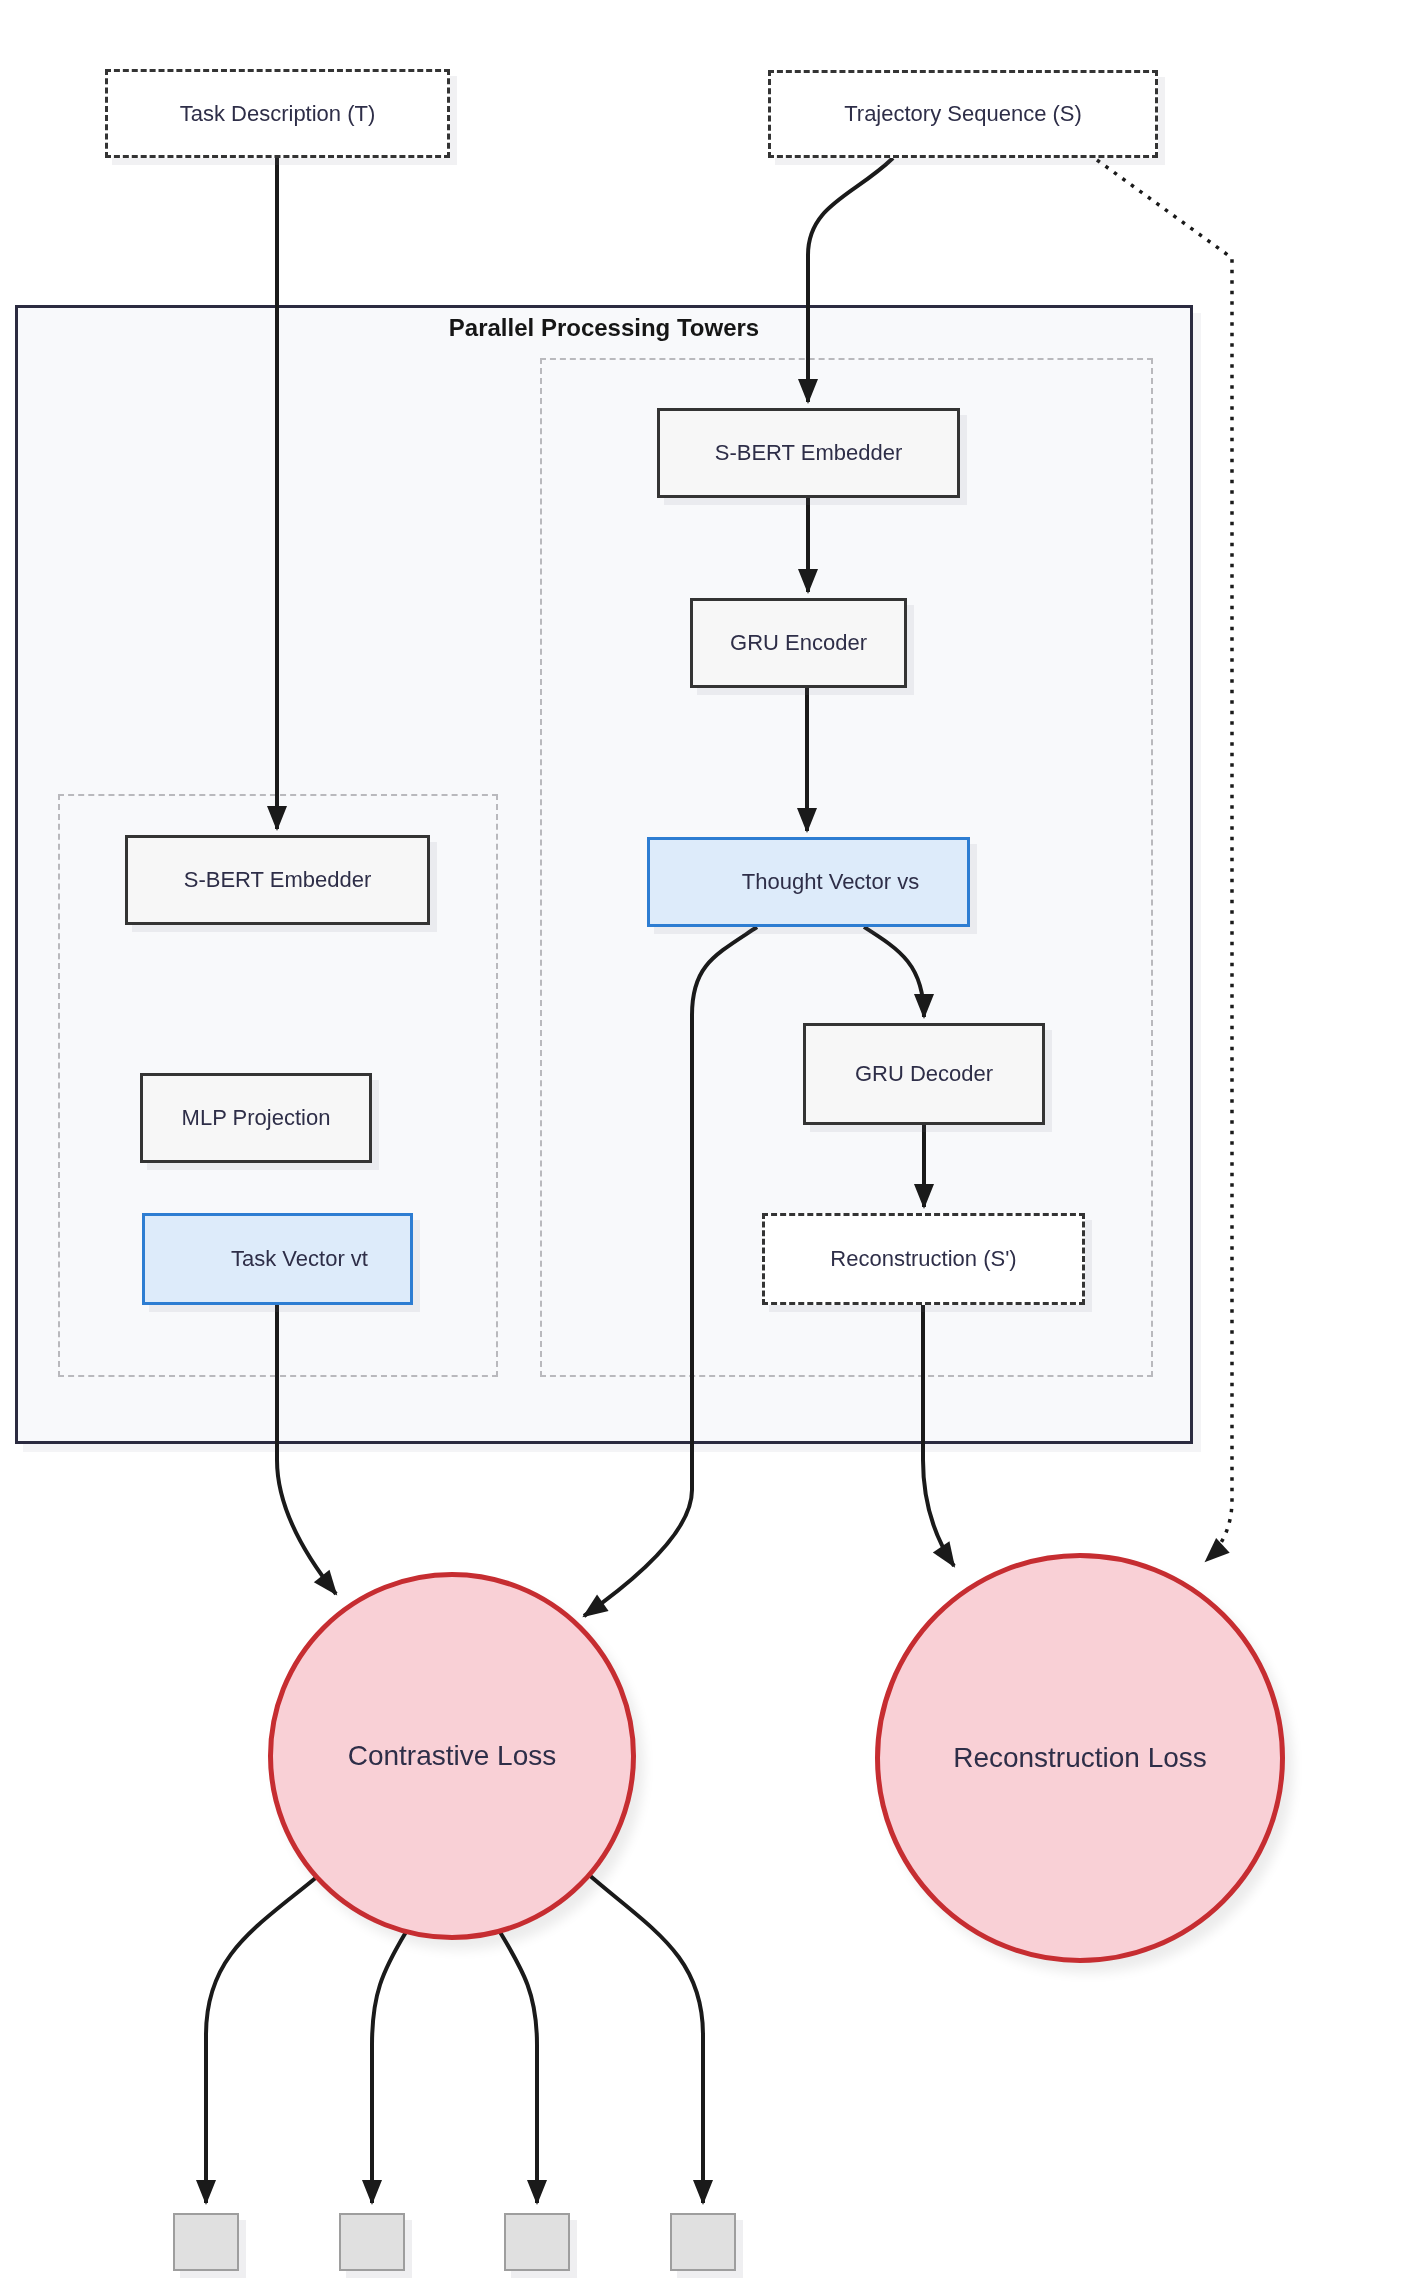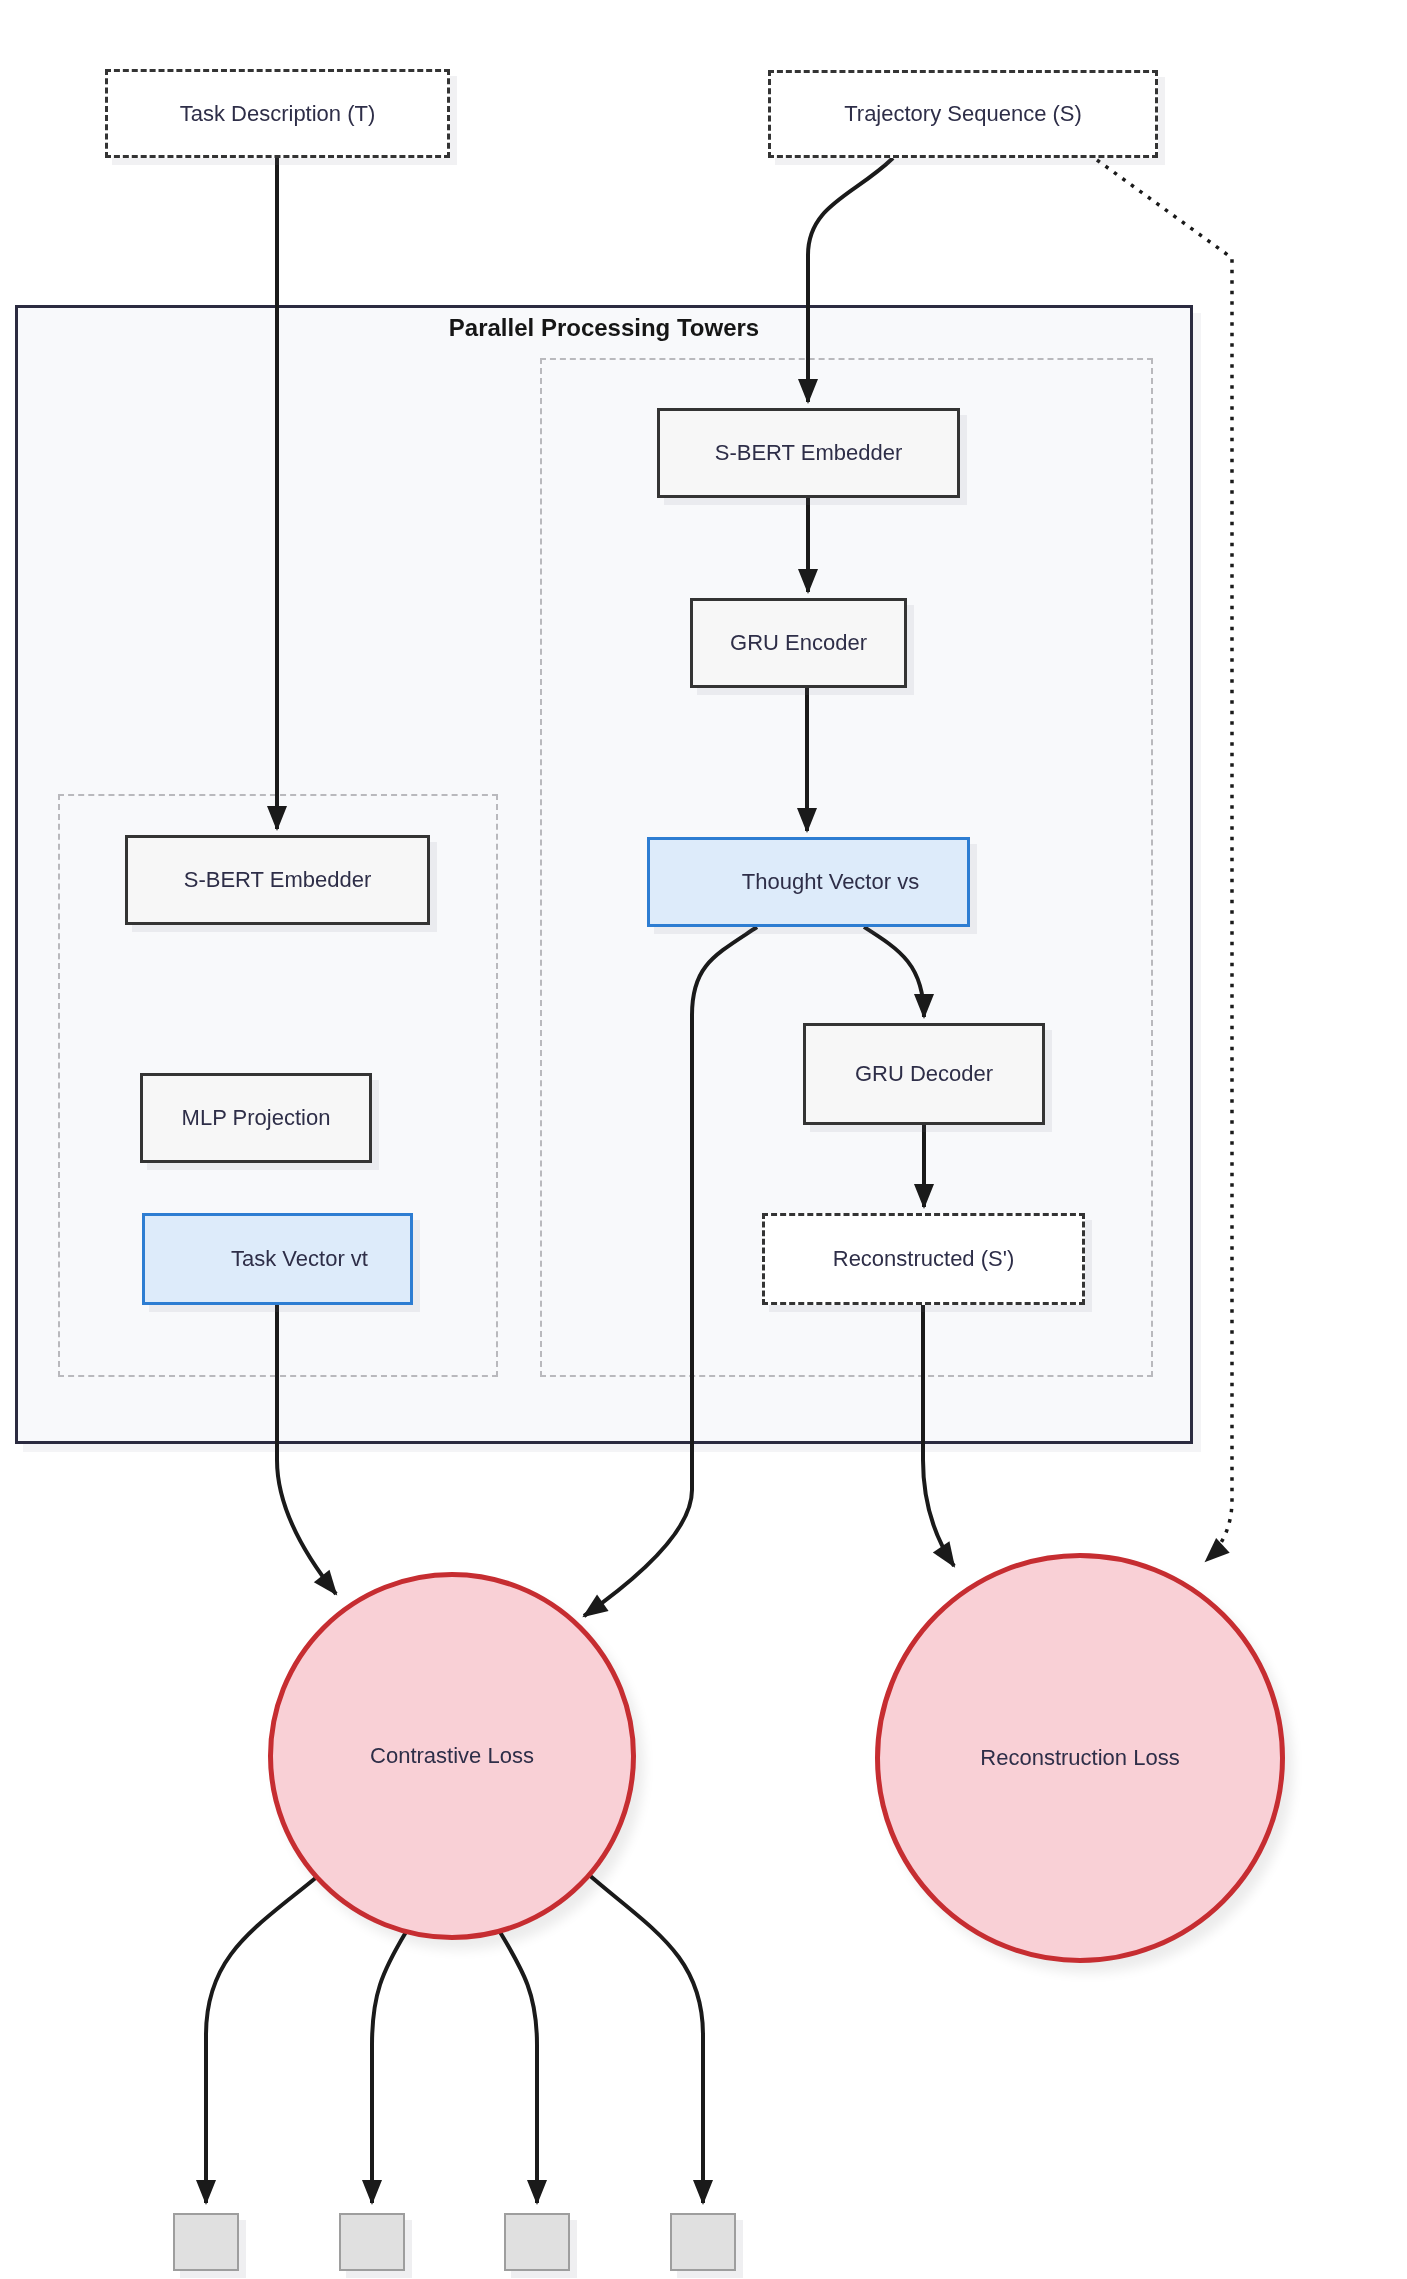--- a/index.html
+++ b/index.html
@@ -35,21 +35,21 @@
     font-size:24px; font-weight:600; color:var(--title);
   }
   .subgroup{
     position:absolute; box-sizing:border-box;
     border:2px dashed var(--subgroup-border); background:transparent;
   }
   .circle{
     position:absolute; border-radius:50%;
     display:flex; align-items:center; justify-content:center;
     background:var(--loss-fill); border:5px solid var(--loss-border);
-    box-sizing:border-box; font-size:22px; font-weight:500; color:var(--text);
+    box-sizing:border-box; font-size:28px; font-weight:500; color:var(--text);
     box-shadow:8px 10px 12px rgba(0,0,0,0.08);
   }
   .out-square{
     position:absolute; width:66px; height:58px; box-sizing:border-box;
     background:var(--square-fill); border:2px solid var(--square-border);
     box-shadow:7px 7px 0 rgba(120,120,140,0.12);
   }
   #edges{ position:absolute; left:0; top:0; pointer-events:none; }
 </style>
 </head>
@@ -91,21 +91,21 @@
   <div class="node dashed-node" style="left:768px; top:70px; width:390px; height:88px;">Trajectory Sequence (S)</div>
 
   <div class="node" style="left:125px; top:835px; width:305px; height:90px;">S-BERT Embedder</div>
   <div class="node" style="left:140px; top:1073px; width:232px; height:90px;">MLP Projection</div>
   <div class="node blue-node" style="left:142px; top:1213px; width:271px; height:92px;">Task Vector vt</div>
 
   <div class="node" style="left:657px; top:408px; width:303px; height:90px;">S-BERT Embedder</div>
   <div class="node" style="left:690px; top:598px; width:217px; height:90px;">GRU Encoder</div>
   <div class="node blue-node" style="left:647px; top:837px; width:323px; height:90px;">Thought Vector vs</div>
   <div class="node" style="left:803px; top:1023px; width:242px; height:102px;">GRU Decoder</div>
-  <div class="node dashed-node" style="left:762px; top:1213px; width:323px; height:92px;">Reconstructed (S')</div>
+  <div class="node dashed-node" style="left:762px; top:1213px; width:323px; height:92px;">Reconstruction (S')</div>
 
   <div class="circle" style="left:268px; top:1572px; width:368px; height:368px;">Contrastive Loss</div>
   <div class="circle" style="left:875px; top:1553px; width:410px; height:410px;">Reconstruction Loss</div>
 
   <div class="out-square" style="left:173px; top:2213px;"></div>
   <div class="out-square" style="left:339px; top:2213px;"></div>
   <div class="out-square" style="left:504px; top:2213px;"></div>
   <div class="out-square" style="left:670px; top:2213px;"></div>
 
 </div>

